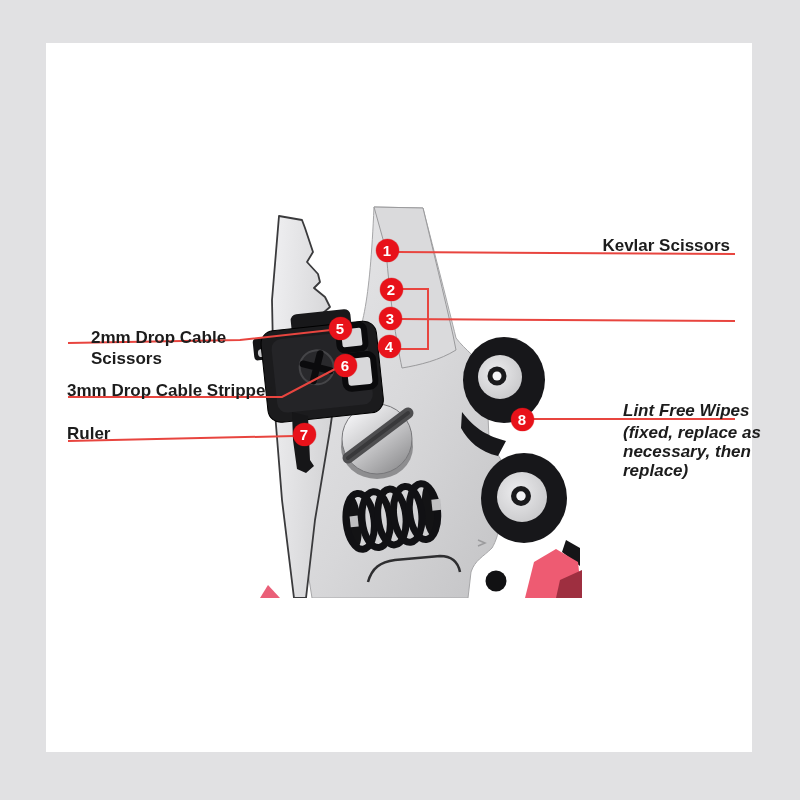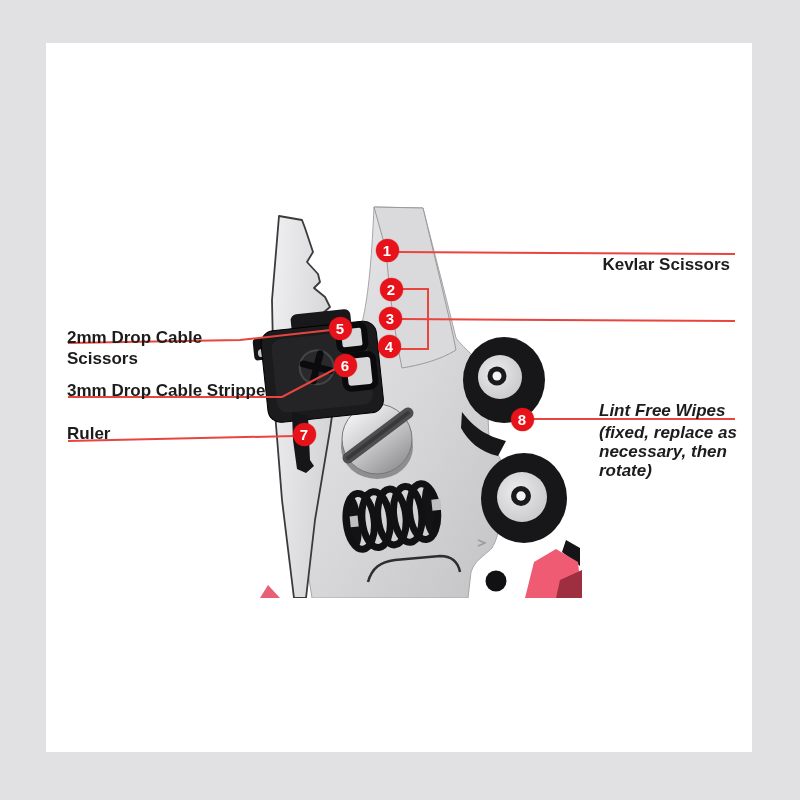--- a/index.html
+++ b/index.html
@@ -20,21 +20,21 @@
     position:absolute;width:23px;height:23px;border-radius:50%;
     background:#e8121a;color:#ffffff;
     font-size:15px;font-weight:bold;line-height:23px;text-align:center;
     box-shadow:0 0 0 0.5px rgba(200,20,20,.35);
   }
   .lbl{
     position:absolute;color:#1c1c1c;font-weight:bold;font-size:17px;
     letter-spacing:0px;white-space:nowrap;
   }
   .lbl.right{text-align:right;}
-  .lbl .ln{display:block;line-height:21px;}
+  .lbl .ln{display:block;line-height:21px;margin-left:24px;}
   .lint .ln{line-height:19px;}
   .lint .first{margin-bottom:3px;}
 </style>
 </head>
 <body>
 
 <div class="canvas">
 
   <div class="photo-panel"></div>
 
@@ -161,32 +161,32 @@
 
   <div class="marker" style="left:375.5px;top:238.5px;">1</div>
   <div class="marker" style="left:379.5px;top:277.5px;">2</div>
   <div class="marker" style="left:378.5px;top:306.5px;">3</div>
   <div class="marker" style="left:377.5px;top:334.5px;">4</div>
   <div class="marker" style="left:328.5px;top:316.5px;">5</div>
   <div class="marker" style="left:333.5px;top:353.5px;">6</div>
   <div class="marker" style="left:292.5px;top:422.5px;">7</div>
   <div class="marker" style="left:510.5px;top:407.5px;">8</div>
 
-  <div class="lbl right" style="left:530px;width:200px;top:236px;margin-top:19px;">Kevlar Scissors</div>
+  <div class="lbl right" style="left:530px;width:200px;top:236px;">Kevlar Scissors</div>
 
 
   <div class="lbl" style="left:67px;top:327px;">
     <span class="ln">2mm Drop Cable</span>
     <span class="ln">Scissors</span>
   </div>
 
   <div class="lbl" style="left:67px;top:381px;">3mm Drop Cable Stripper</div>
 
   <div class="lbl" style="left:67px;top:424px;">Ruler</div>
 
   <div class="lbl lint" style="left:599px;top:401px;font-style:italic;">
     <span class="ln first">Lint Free Wipes</span>
     <span class="ln">(fixed, replace as</span>
     <span class="ln">necessary, then</span>
-    <span class="ln">rotate)</span>
+    <span class="ln">replace)</span>
   </div>
 
 </div>
 
 </body></html>

